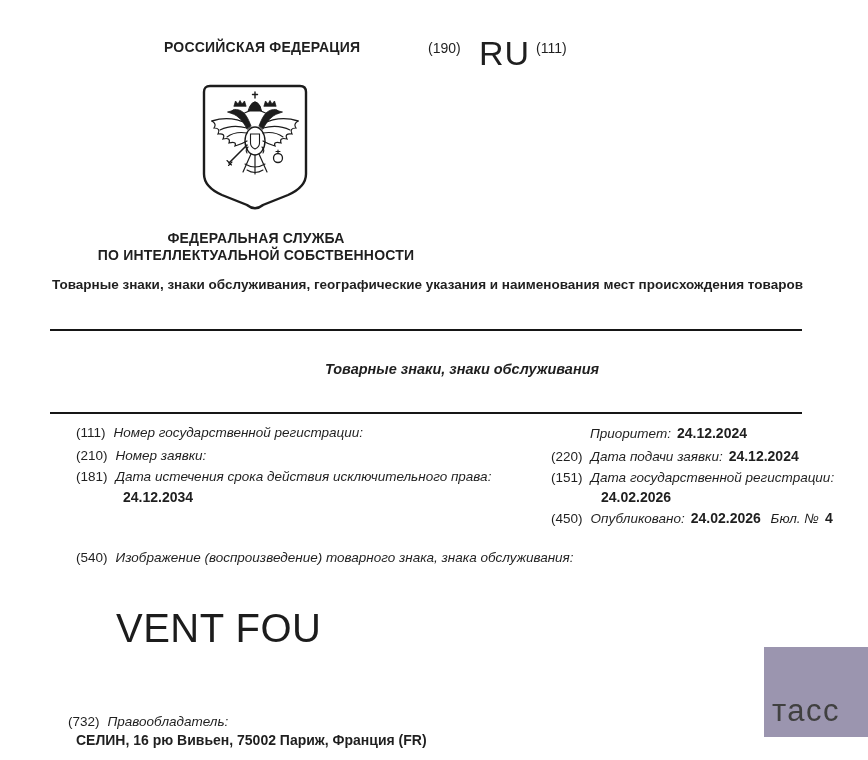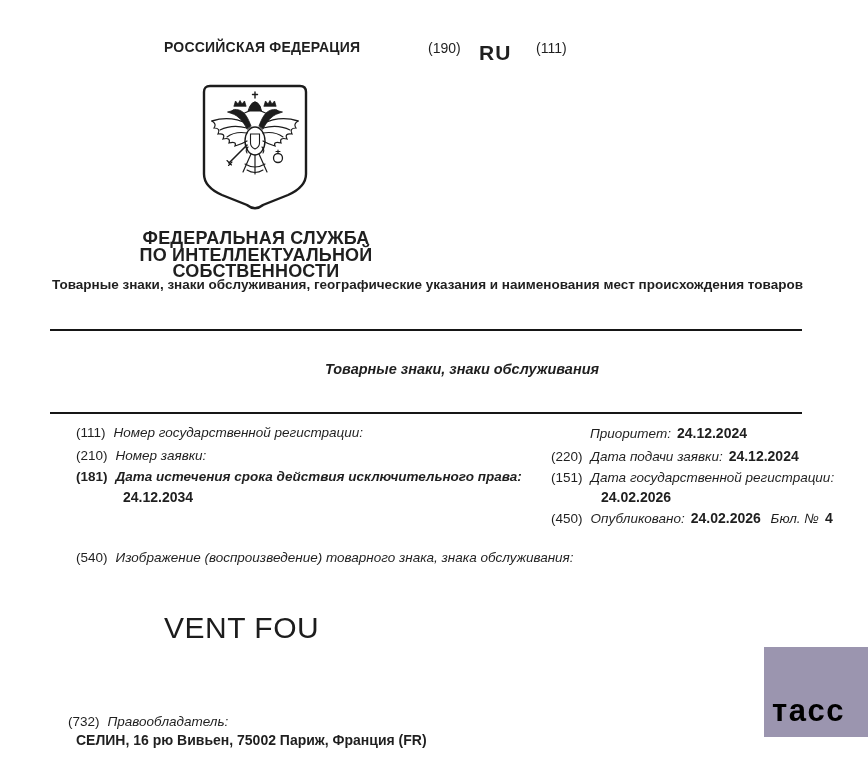--- a/index.html
+++ b/index.html
@@ -13,62 +13,62 @@
     overflow:hidden;
   }
   .abs { position:absolute;padding-left:28px; }
   .code { font-style:normal; margin-right:8px; white-space:nowrap; }
   .lbl { font-style:italic; margin-right:6px; }
   .val { font-weight:bold; font-size:14px; white-space:nowrap; }
   .row { white-space:nowrap; }
 
   #country      { left:136px; top:39px;  font-weight:bold; font-size:14px; letter-spacing:0.2px; }
   #inid190      { left:400px; top:40px;  font-size:14px; }
-  #ru           { left:451px; top:38px;  font-size:21px; font-weight:bold; letter-spacing:1px; line-height:30px; }
+  #ru           { left:451px; top:38px;  font-size:34px; font-weight:normal; letter-spacing:1px; line-height:30px; }
   #inid111top   { left:508px; top:40px;  font-size:14px; }
 
   #emblem       { left:174px; top:84px;  width:106px; height:128px; }
 
   #agency       { left:28px;  top:230px; width:400px; text-align:center;
-                  font-weight:bold; font-size:18px; line-height:16.5px; letter-spacing:0.2px; }
+                  font-weight:bold; font-size:14px; line-height:16.5px; letter-spacing:0.2px; }
   #regheading   { left:24px;  top:277px; width:820px; text-align:left;
                   font-weight:bold; font-size:13.5px; }
 
   .rule         { position:absolute; left:50px; width:752px; height:2px; background:#161616; }
   #rule1        { top:329px; }
   #rule2        { top:412px; }
 
   #sectheading  { left:24px;  top:361px; width:820px; text-align:center;
                   font-weight:bold; font-size:14.5px;font-style:italic; }
 
   #l1  { left:48px;  top:425px;text-align:center; }
   #l2  { left:48px;  top:448px; }
-  #l3  { left:48px;  top:469px;font-weight:bold; }
+  #l3  { left:48px;  top:469px; }
   #l3v { left:95px;  top:489px; }
 
   #r1  { left:562px; top:425px; }
   #r2  { left:523px; top:448px; }
   #r3  { left:523px; top:470px; }
   #r3v { left:573px; top:489px; }
   #r4  { left:523px; top:510px; }
 
   #m540     { left:48px; top:550px; }
-  #marktext { left:88px; top:608px; font-size:30px; line-height:40px; letter-spacing:0.5px; color:#1c1c1c;margin-left:48px; }
+  #marktext { left:88px; top:608px; font-size:40px; line-height:40px; letter-spacing:0.5px; color:#1c1c1c; }
 
   #h732 { left:40px; top:714px; }
   #hval { left:48px; top:732px; font-weight:bold; font-size:14px; }
 
   #tass {
     left:764px; top:647px; width:91px; height:90px;
     background:#9b95af;
   }
   #tass .wm-text {
     position:absolute; left:8px; bottom:11px;
-    font-size:31px; font-weight:bold; letter-spacing:1.5px; line-height:1;
-    color:#000000;
+    font-size:31px; font-weight:normal; letter-spacing:1.5px; line-height:1;
+    color:#404040;
   }
 </style>
 </head>
 <body>
 
 <div class="doc">
 
   <div class="abs" id="country">РОССИЙСКАЯ ФЕДЕРАЦИЯ</div>
   <div class="abs" id="inid190">(190)</div>
   <div class="abs" id="ru">RU</div>

